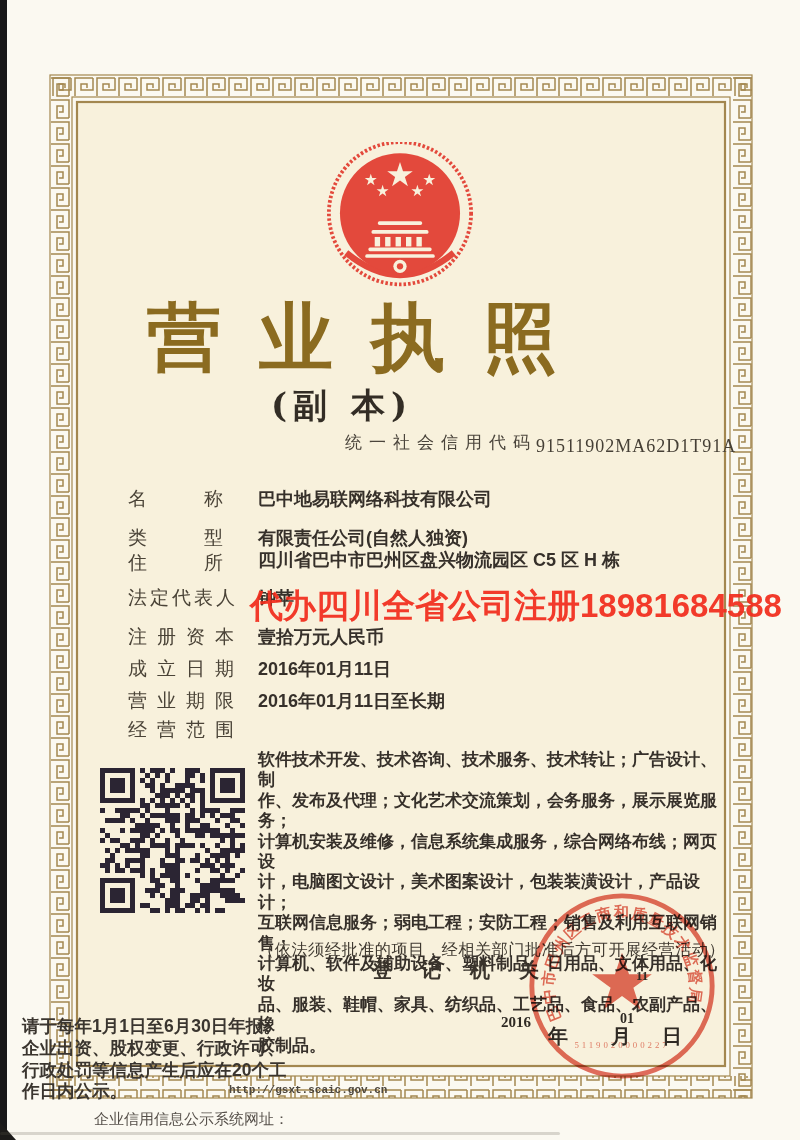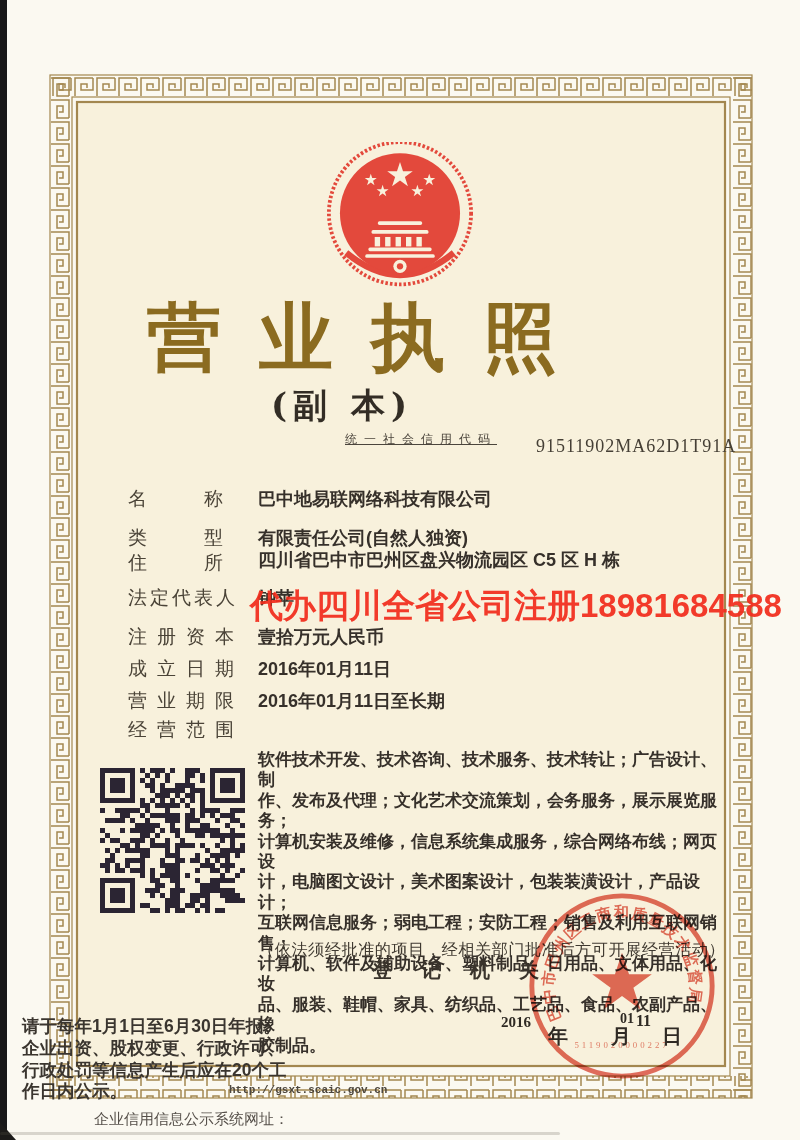--- a/index.html
+++ b/index.html
@@ -4,22 +4,22 @@
 <style>
   html,body{margin:0;padding:0;background:#e9e7e0;}
   .sheet{position:relative;width:800px;height:1140px;background:#fbf9f1;overflow:hidden;
          font-family:"Liberation Sans",sans-serif;}
   .abs{position:absolute;}
   
   .title{top:289px;left:0;width:704px;text-align:center;font-family:"DejaVu Serif",serif;
          font-weight:900;font-size:74px;letter-spacing:38px;text-indent:38px;color:#8b6b20;}
   .subtitle{top:383px;left:0;width:684px;text-align:center;font-family:"DejaVu Serif",serif;
             font-weight:700;font-size:34px;letter-spacing:6px;color:#332d25;}
-  .credit-label{top:431px;left:345px;font-family:"DejaVu Serif",serif;font-size:12px;
-                letter-spacing:7px;color:#4b453c;text-decoration:underline;}
+  .credit-label{top:431px;left:345px;font-family:"DejaVu Serif",serif;font-size:17px;
+                letter-spacing:7px;color:#4b453c;}
   .credit-value{top:436px;left:536px;font-family:"Liberation Serif",serif;font-size:18px;
                 letter-spacing:1px;color:#453f35;}
   
   .flabel{position:absolute;left:128px;width:140px;font-family:"DejaVu Serif",serif;
           font-size:19px;color:#4a4337;white-space:nowrap;}
   .fvalue{position:absolute;left:258px;width:462px;font-weight:700;font-size:18px;
           color:#36302a;white-space:nowrap;}
   .sp4{letter-spacing:10px;}
   .sp5{letter-spacing:3px;}
   .scope-val{font-size:17px;line-height:20.4px;white-space:pre-line;margin-top:33px;}
@@ -582,21 +582,21 @@
       <textPath href="#sealTopArc" startOffset="2">巴中市巴州区工商和质量技术监督局</textPath>
     </text>
     <text x="100" y="163" text-anchor="middle" font-family="Liberation Serif, serif" font-size="9" letter-spacing="3" fill="#e06a58">5119020000227</text>
   </svg>
 
   <div>
     <span class="dt" style="top:1014px;left:501px;font-size:15px">2016</span>
     <span class="dt" style="top:1023px;left:548px;font-size:20px">年</span>
     <span class="dt" style="top:1011px;left:620px;font-size:14px">01</span>
     <span class="dt" style="top:1023px;left:611px;font-size:20px">月</span>
-    <span class="dt" style="top:1012px;left:636px;font-size:16px">11</span>
+    <span class="dt" style="top:968px;left:636px;font-size:13px">11</span>
     <span class="dt" style="top:1023px;left:662px;font-size:20px">日</span>
   </div>
 
   <div class="abs notice">请于每年1月1日至6月30日年报。
 企业出资、股权变更、行政许可、
 行政处罚等信息产生后应在20个工
 作日内公示。</div>
   <div class="abs url">http://gsxt.scaic.gov.cn</div>
 
   <div class="abs site-label">企业信用信息公示系统网址：</div>

